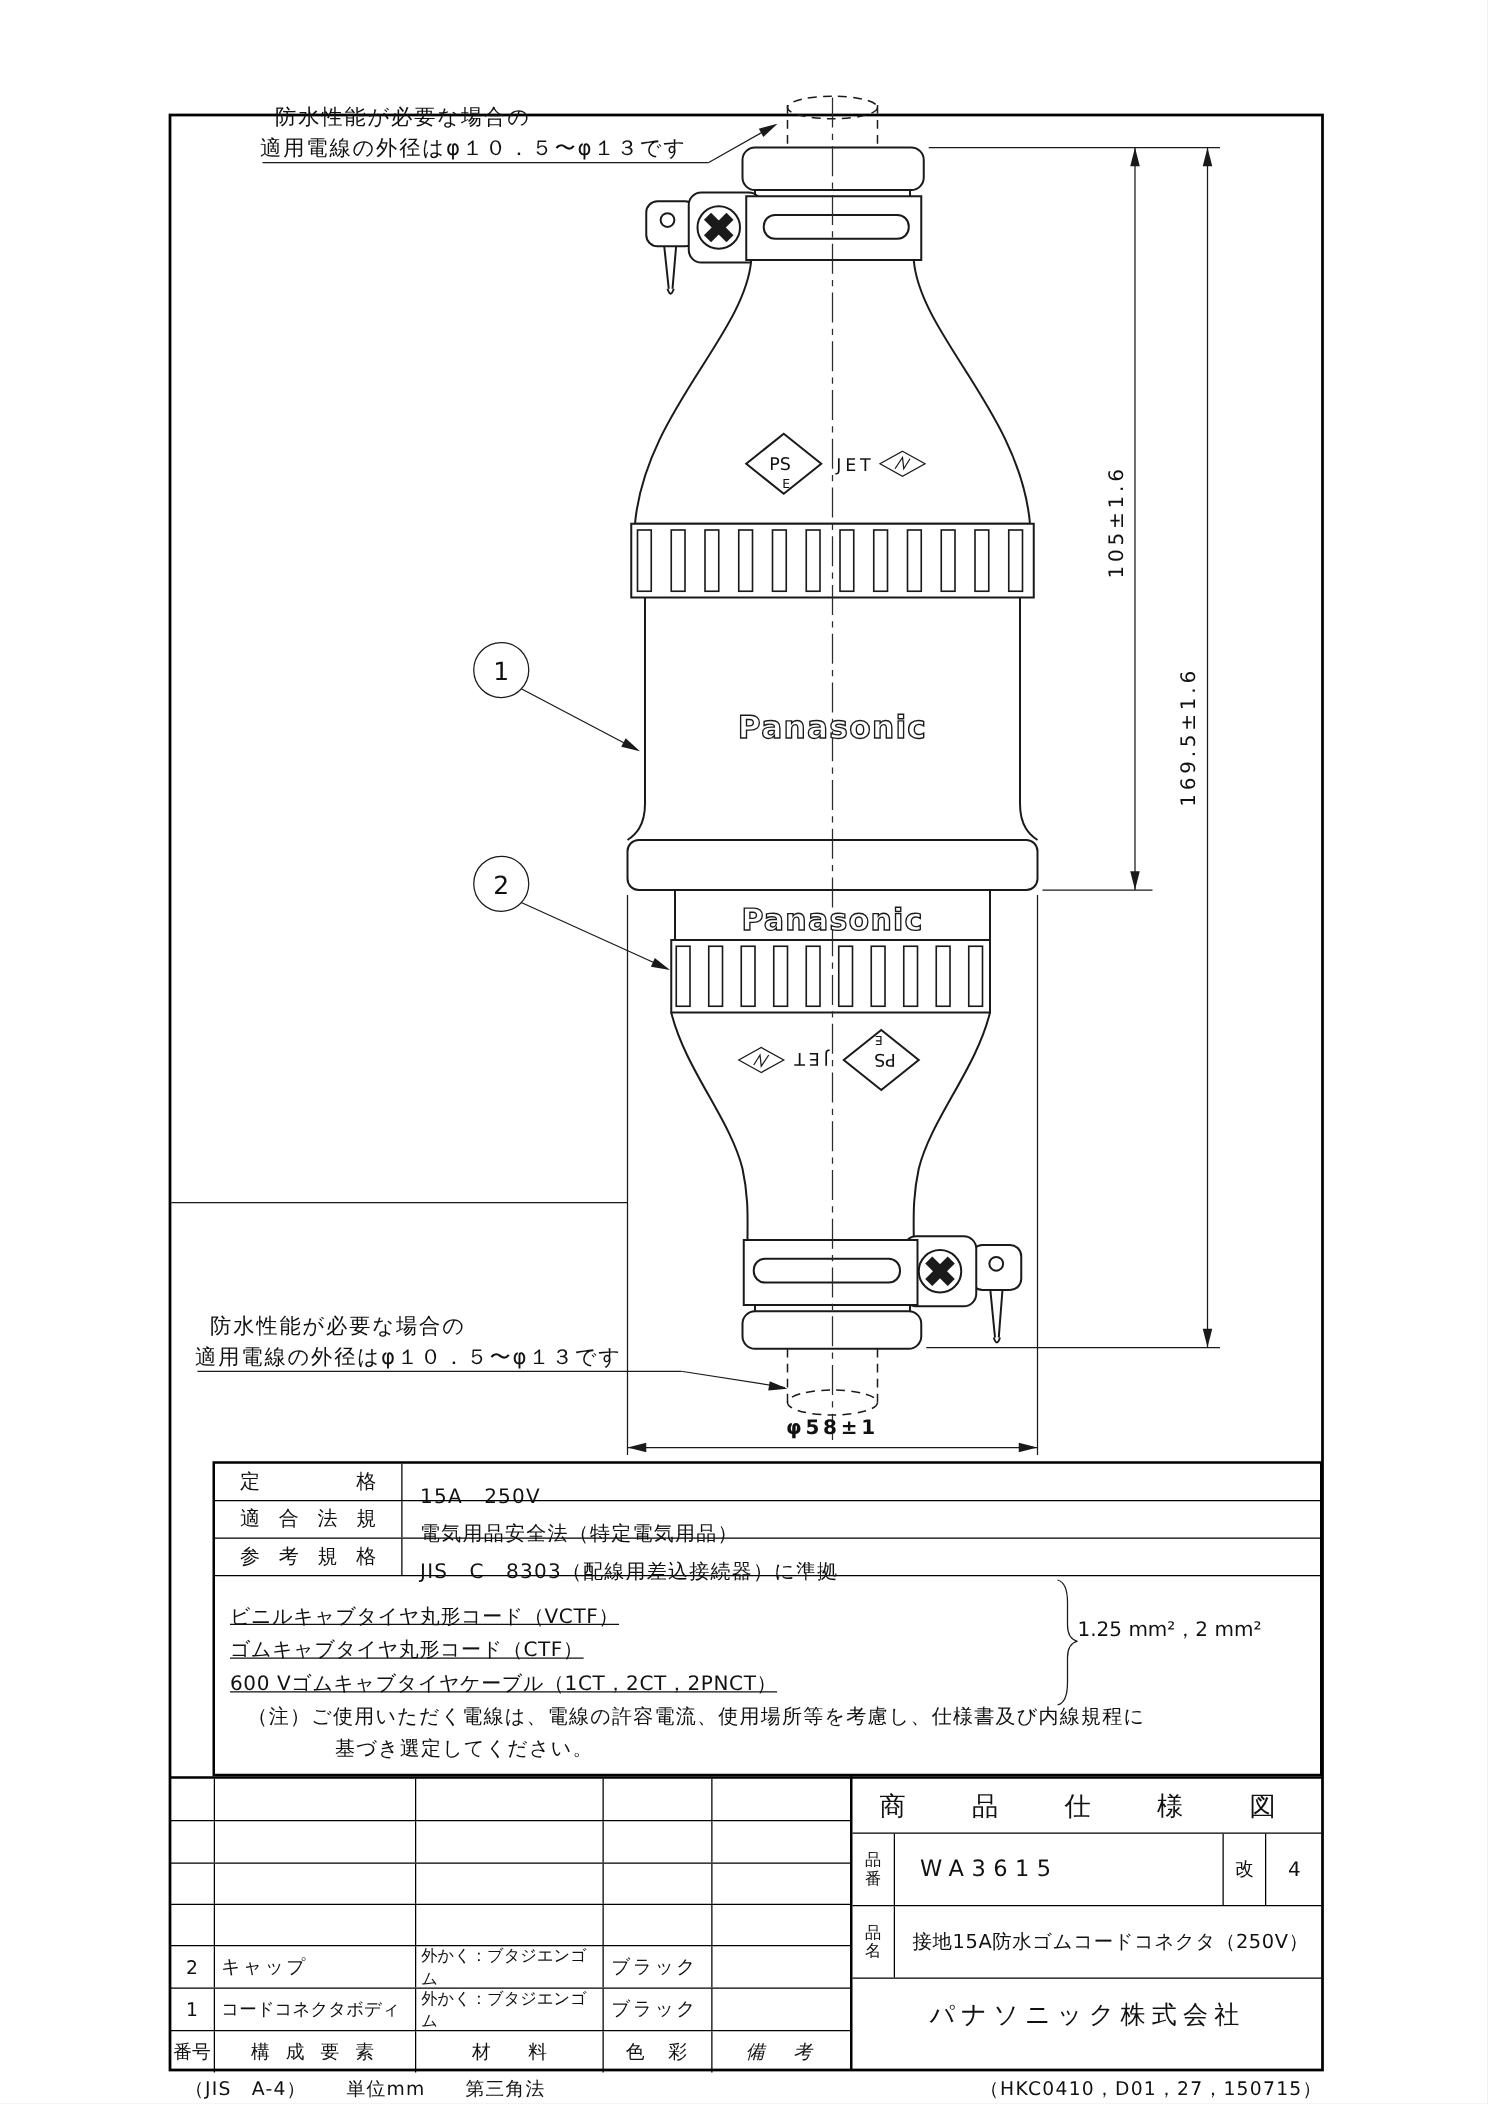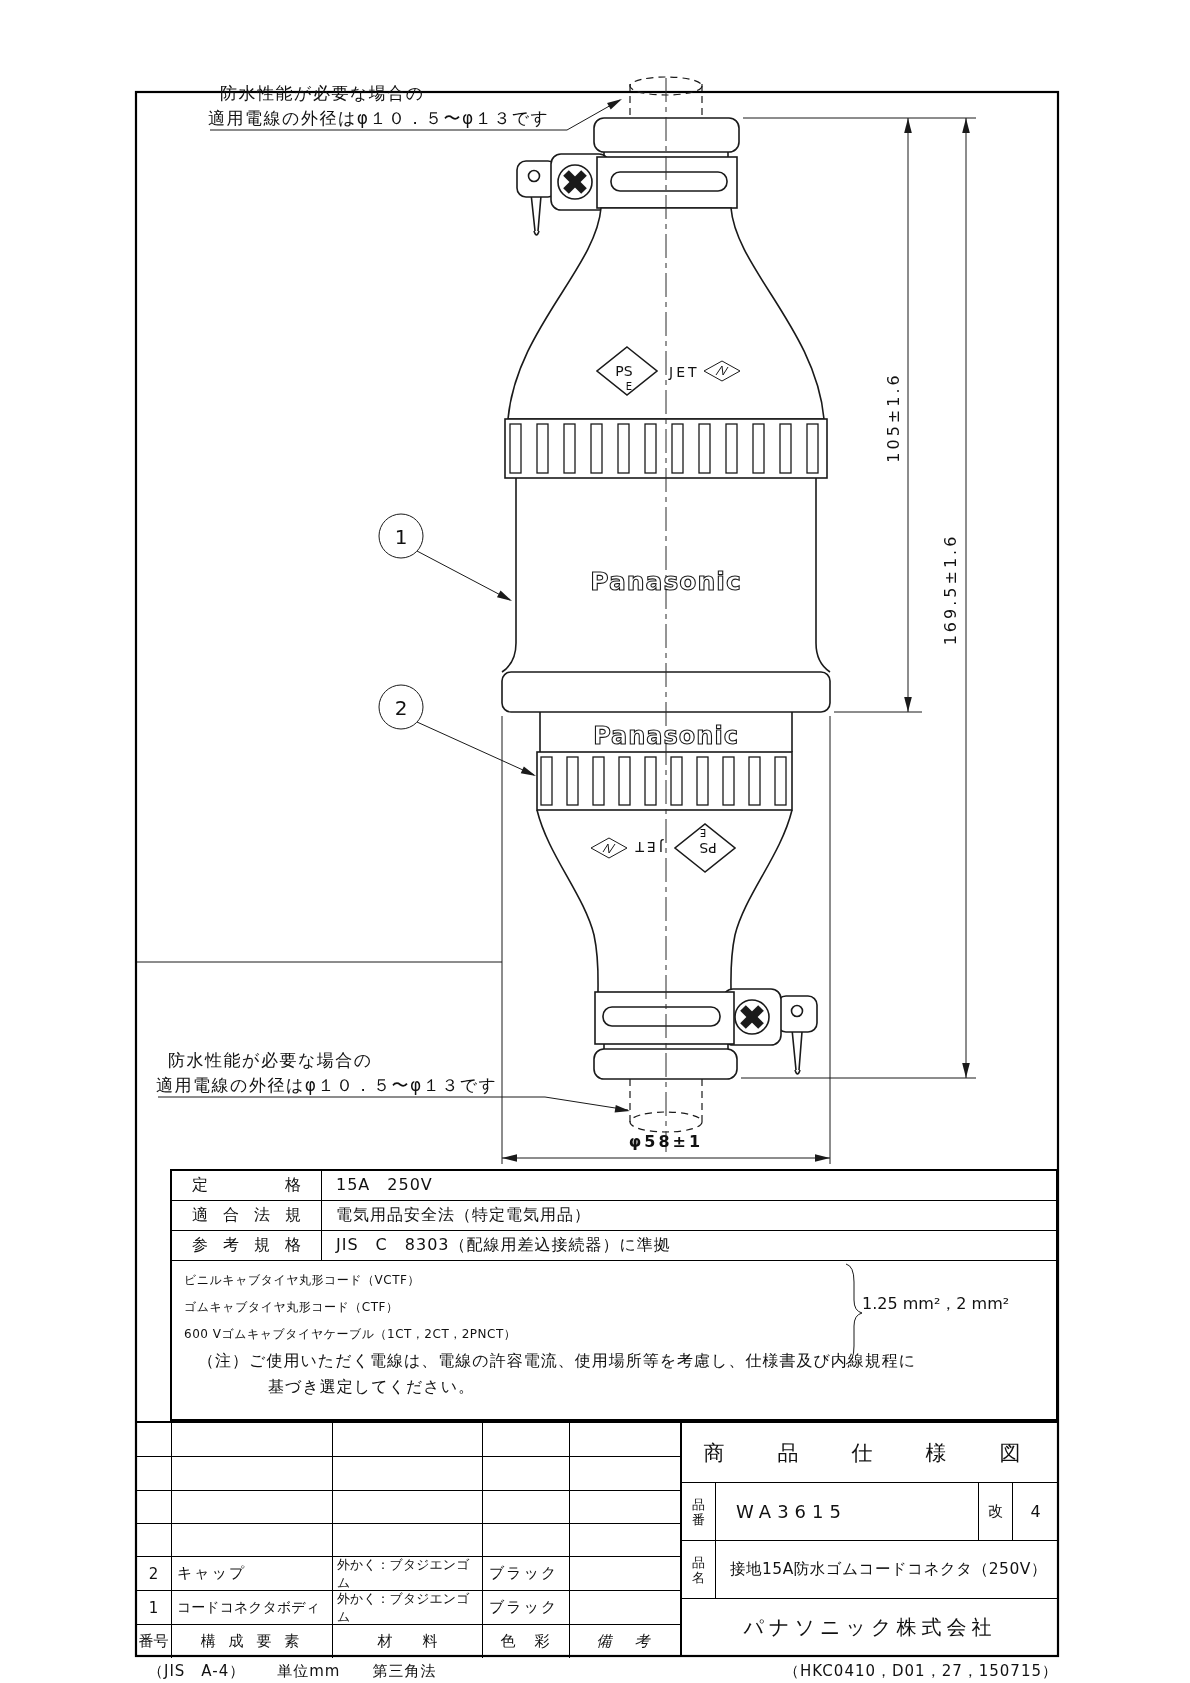--- a/index.html
+++ b/index.html
@@ -20,40 +20,40 @@
   .dimv{font-size:16px;letter-spacing:3px;transform:rotate(-90deg);transform-origin:center;text-align:center;}
   .dimh{font-size:16px;letter-spacing:3px;text-align:center;}
   
   .spec{position:absolute;left:170px;top:1169px;width:888px;height:252px;border:2px solid #000;box-sizing:border-box;}
   .srow{display:flex;border-bottom:1.5px solid #000;height:30px;box-sizing:border-box;}
   .srow:last-child{border-bottom:none;height:160px;}
   .slabel{width:150px;border-right:1.5px solid #000;box-sizing:border-box;padding:0 20px;
           font-size:16px;line-height:28px;text-align:justify;text-align-last:justify;}
   .srow4 .slabel{display:flex;align-items:center;}
   .srow4 .slabel span{width:100%;text-align:justify;text-align-last:justify;}
-  .sval{flex:1;font-size:16px;line-height:28px;padding-left:14px;letter-spacing:1px;}
-  .wline{height:27px;line-height:27px;font-size:12px;padding-left:12px;letter-spacing:0.5px;}
+  .sval{flex:1;font-size:16px;line-height:28px;padding-left:14px;letter-spacing:1px;margin-top:12px;}
+  .wline{height:27px;line-height:27px;font-size:16px;padding-left:12px;letter-spacing:0.5px;text-decoration:underline;}
   .nline1{height:26px;line-height:26px;font-size:16px;padding-left:26px;}
   .nline2{height:26px;line-height:26px;font-size:16px;padding-left:96px;}
   .sizenote{position:absolute;left:862px;top:1294px;font-size:16px;}
   
   .parts{position:absolute;left:136px;top:1421px;width:544px;height:235px;border-top:2px solid #000;box-sizing:border-box;}
   .prow{display:flex;border-bottom:1.5px solid #000;box-sizing:border-box;}
   .prow:last-child{border-bottom:none;}
   .pc{border-right:1.5px solid #000;box-sizing:border-box;overflow:hidden;display:flex;align-items:center;}
   .pc.no{width:36px;justify-content:center;font-size:15px;}
   .pc.nm{width:161px;padding-left:5px;font-size:14px;}
   .pc.mt{width:150px;padding-left:4px;font-size:13px;}
   .pc.cl2{width:87px;padding-left:6px;font-size:15px;letter-spacing:2px;}
   .pc.rm{width:110px;border-right:none;justify-content:center;font-size:15px;letter-spacing:4px;font-style:italic;}
   .phead .pc{justify-content:center;padding-left:0;font-size:15px;}
   
   .tblock{position:absolute;left:680px;top:1421px;width:378px;height:235px;border-top:2px solid #000;border-left:2px solid #000;box-sizing:border-box;}
   .trow{display:flex;border-bottom:1.5px solid #000;box-sizing:border-box;}
-  .trow.t1{height:60px;align-items:center;justify-content:center;font-size:21px;letter-spacing:16px;text-align:center;}
+  .trow.t1{height:44px;align-items:center;justify-content:center;font-size:21px;letter-spacing:16px;text-align:center;}
   .trow.t2,.trow.t3{height:58px;}
   .trow.t4{height:56px;border-bottom:none;align-items:center;justify-content:center;font-size:20px;letter-spacing:5px;}
   .tlab{width:34px;border-right:1.5px solid #000;box-sizing:border-box;display:flex;align-items:center;justify-content:center;}
   .tlab span{width:15px;font-size:13px;line-height:15px;word-break:break-all;text-align:center;}
   .tval{flex:1;display:flex;align-items:center;padding-left:20px;font-size:18px;letter-spacing:6px;}
   .tval.nm2{font-size:15.5px;letter-spacing:0.5px;padding-left:14px;}
   .kai{width:34px;border-left:1.5px solid #000;box-sizing:border-box;display:flex;align-items:center;justify-content:center;font-size:15px;}
   .rev{width:46px;border-left:1.5px solid #000;box-sizing:border-box;display:flex;align-items:center;justify-content:center;font-size:16px;}
   .foot{font-size:15px;letter-spacing:1px;}
 </style>

